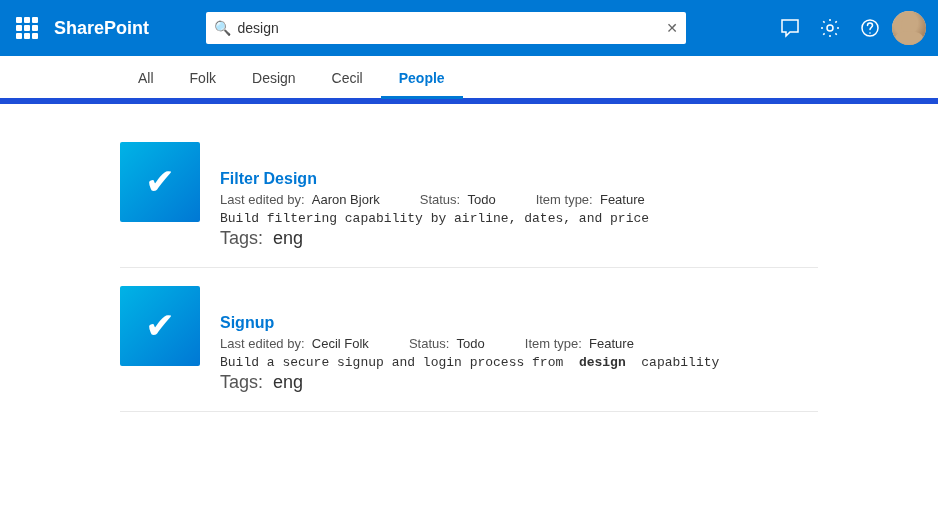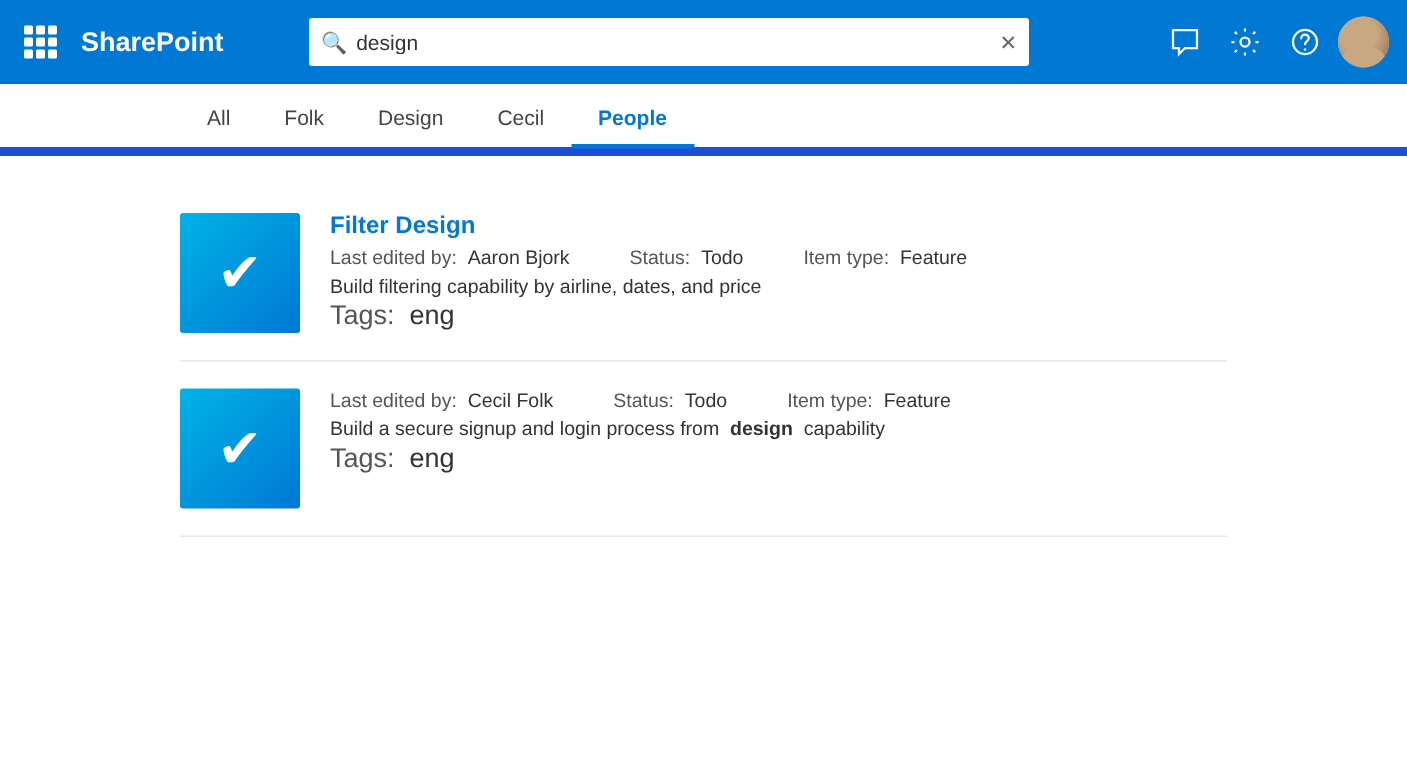--- a/index.html
+++ b/index.html
@@ -173,33 +173,35 @@
     }
     .result-content {
       flex: 1;
     }
     .result-title {
       font-size: 16px;
       color: #0078d4;
       font-weight: 600;
       cursor: pointer;
       margin-bottom: 4px;
+      margin-top: 28px;
     }
     .result-meta {
       display: flex;
       gap: 40px;
       margin-bottom: 4px;
       font-size: 13px;
       color: #333;
     }
     .meta-label { font-weight: 400; color: #555; }
     .result-desc {
       font-size: 13px;
       color: #333;
       margin-bottom: 2px;
+      font-family: Liberation Mono, monospace;
     }
     .result-tags {
       font-size: 18px;
       color: #333;
     }
   </style>
 </head>
 <body>
 
 <div class="header">
@@ -281,20 +283,21 @@
         &nbsp;<span>eng</span>
       </div>
     </div>
   </div>
 
   <div class="result-item">
     <div class="result-thumb">
       <span class="checkmark">✔</span>
     </div>
     <div class="result-content">
+      <div class="result-title">Signup</div>
       <div class="result-meta">
         <span>
           <span class="meta-label">Last edited by:</span>
           &nbsp;<span>Cecil Folk</span>
         </span>
         <span>
           <span class="meta-label">Status:</span>
           &nbsp;<span>Todo</span>
         </span>
         <span>

